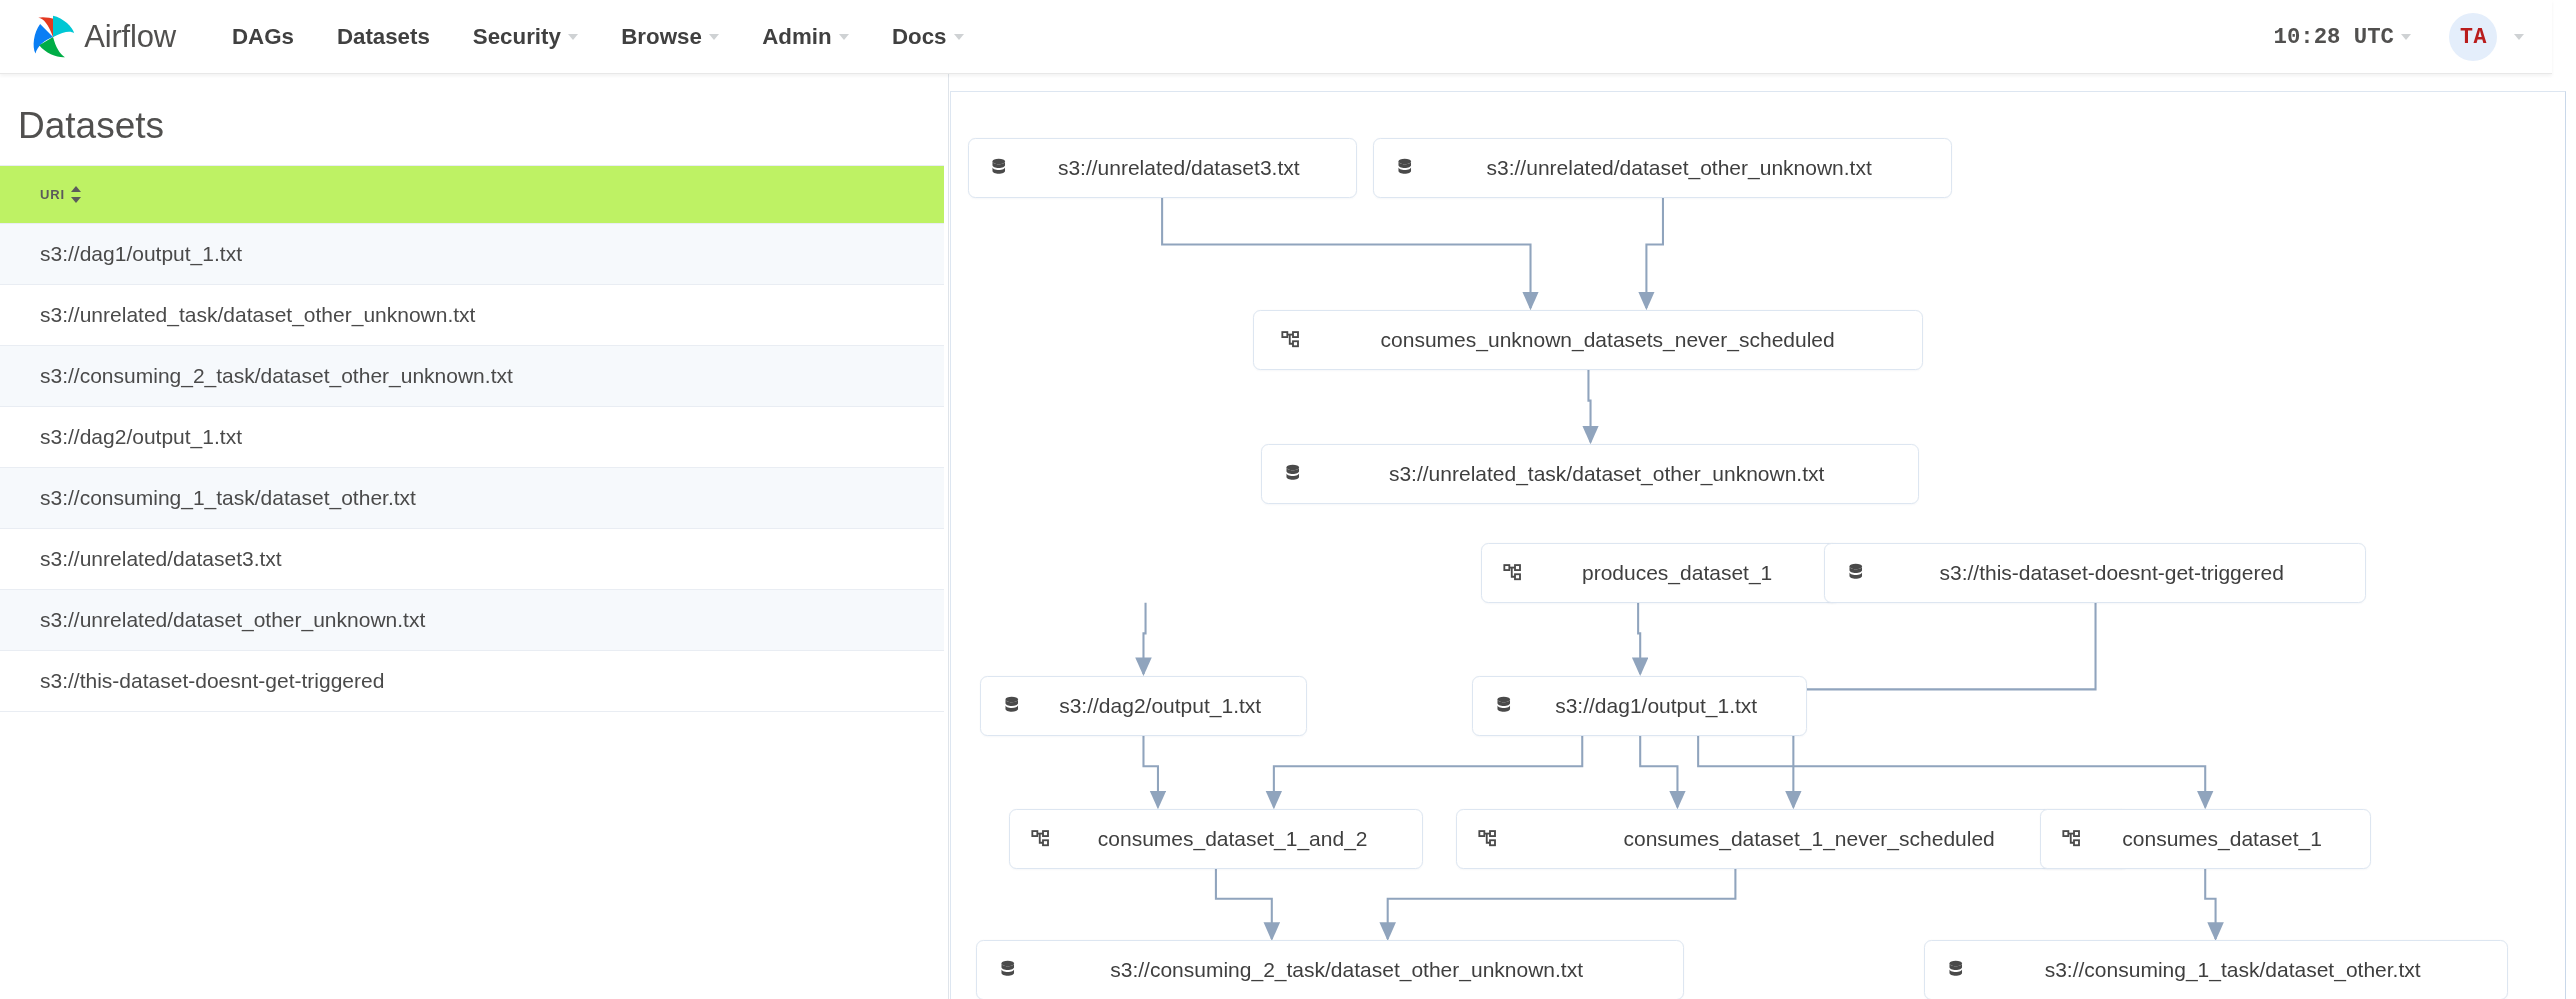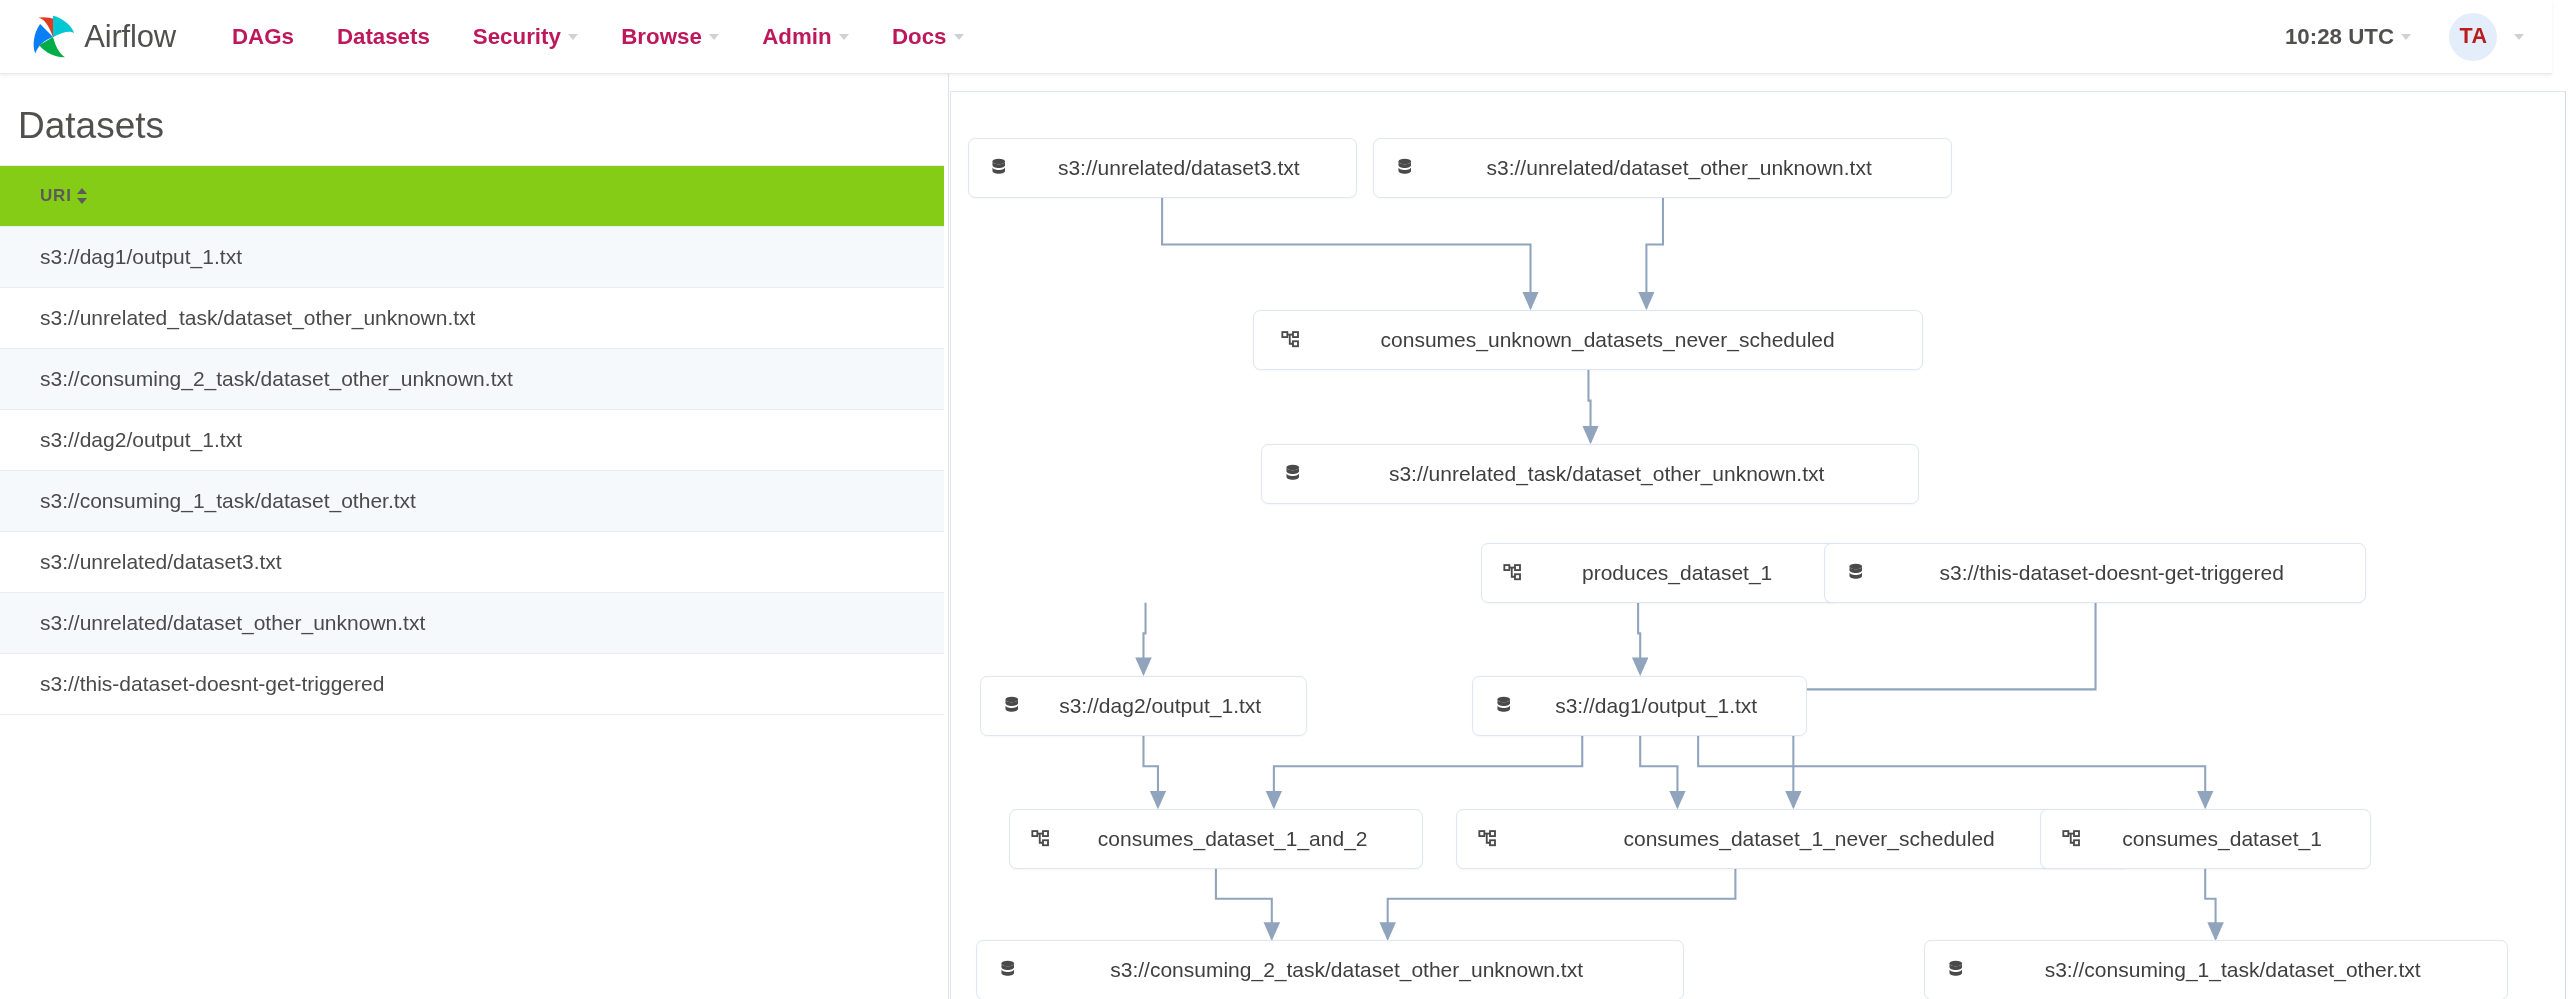--- a/index.html
+++ b/index.html
@@ -22,34 +22,34 @@
     z-index: 20;
   }
   #brand { display: flex; align-items: center; margin-left: 30px; }
   #brand-logo { width: 46px; height: 46px; display: block; }
   #brand-text {
     font-size: 31px; color: #51504f; margin-left: 8.3px;
     font-weight: 400; letter-spacing: -0.2px;
   }
   #nav-links { display: flex; align-items: center; margin-left: 56px; }
   .nav-link {
-    font-size: 22.3px; font-weight: bold; color: #be185d;
+    font-size: 22.3px; font-weight: bold; color: #404040;
     margin-right: 43px; cursor: pointer; white-space: nowrap;
     display: flex; align-items: center;
   }
   .caret {
     display: inline-block; margin-left: 7.4px;
     width: 0; height: 0;
     border-left: 5.8px solid transparent;
     border-right: 5.8px solid transparent;
     border-top: 6.6px solid #cfd2d4;
   }
   #nav-right {
     margin-left: auto; margin-right: 28px;
-    display: flex; align-items: center;
+    display: flex; align-items: center; font-family: Liberation Mono, monospace;
   }
   #clock {
     font-size: 22.3px; font-weight: bold; color: #51504f;
     display: flex; align-items: center; margin-right: 38px;
     cursor: pointer; white-space: nowrap;
   }
   #user-menu { display: flex; align-items: center; cursor: pointer; }
   #avatar {
     width: 48px; height: 48px; border-radius: 50%;
     background: #e4eefb; color: #b91c1c;
@@ -65,25 +65,25 @@
     border-right: 0.8px solid #dfe4ea;
     overflow: hidden;
   }
   #page-title {
     font-size: 37px; color: #51504f; font-weight: 400;
     margin: 31px 0 18px 18px;
   }
   #ds-table { width: 944px; border-collapse: collapse; }
   #ds-table th {
     text-align: left;
-    font-size: 17px; font-weight: bold; letter-spacing: 0.8px;
+    font-size: 13px; font-weight: bold; letter-spacing: 0.8px;
     color: #5b5b5b; padding: 20px 0 20px 40px;
     border-top: 1.7px solid #e9edf3;
     border-bottom: 0.8px solid #e9edf3;
-    background: #84cc16;
+    background: #bef264;
   }
   .sort-icon {
     display: inline-block; position: relative;
     width: 10px; height: 16.6px; margin-left: 5.8px;
     vertical-align: -3.3px;
   }
   .sort-icon::before, .sort-icon::after {
     content: ""; position: absolute; left: 0;
     width: 0; height: 0;
     border-left: 5px solid transparent;

